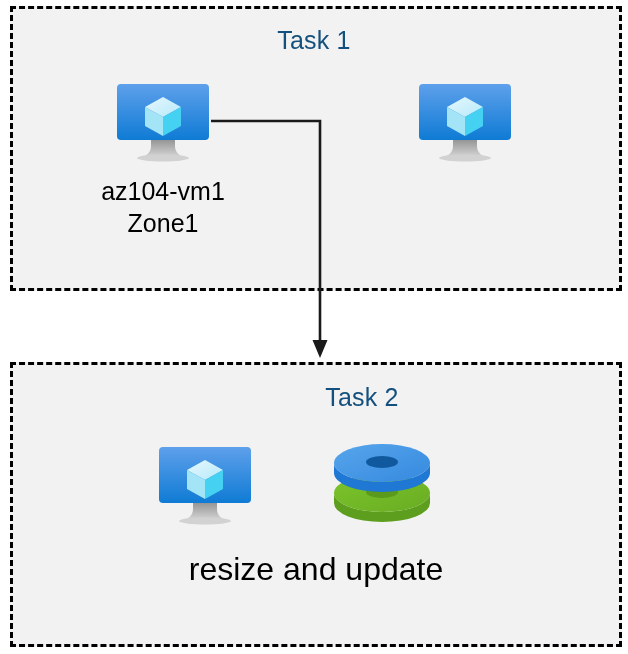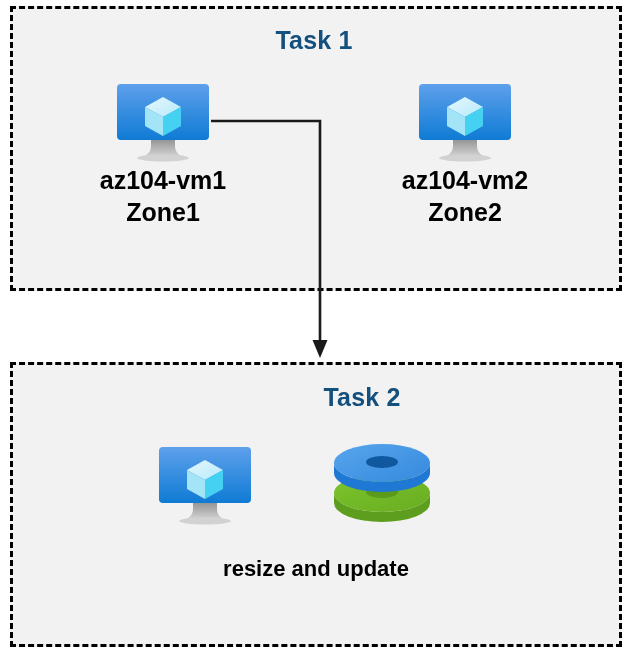--- a/index.html
+++ b/index.html
@@ -13,21 +13,20 @@
     font-family: "Liberation Sans", "DejaVu Sans", sans-serif;
     overflow: hidden;
     position: relative;
   }
 
   #canvas {
     position: absolute;
     left: 0; top: 0;
     width: 628px;
     height: 626px;
-    font-weight: bold;
   }
 
   
   .task-box {
     position: absolute;
     background: #F2F2F2;
     border: 3px dashed #000000;
     box-sizing: border-box;
   }
   #task1-box {
@@ -60,21 +59,21 @@
   
   .node {
     position: absolute;
     text-align: center;
   }
   #vm1-node { left: 58px;  top: 80px;  width: 210px; }
   #vm2-node { left: 360px; top: 80px;  width: 210px; }
   #vm3-node { left: 100px; top: 443px; width: 210px; }
 
   .node-label {
-    margin-top: 2px;
+    margin-top: 13px;
     color: #000000;
     font-size: 25px;
     line-height: 32px;
     white-space: pre-line;
     user-select: none;
   }
 
   
   .vm-icon {
     width: 104px;
@@ -107,21 +106,21 @@
   }
 
   
   #task2-caption {
     position: absolute;
     left: 10px;
     top: 552px;
     width: 612px;
     text-align: center;
     color: #000000;
-    font-size: 22px;
+    font-size: 32px;
     line-height: 34px;
     user-select: none;
   }
 </style>
 </head>
 <body>
 
 <div id="canvas">
 
   <div class="task-box" id="task1-box"></div>
@@ -180,22 +179,20 @@
       </defs>
       <path d="M40 58 h24 v8 c0 7 5 10 12 12 H28 c7 -2 12 -5 12 -12 z" fill="url(#std2)"></path>
       <ellipse cx="52" cy="78" rx="26" ry="3.4" fill="#D2D2D2"></ellipse>
       <rect x="6" y="4" width="92" height="56" rx="4" fill="url(#scr2)"></rect>
       <g>
         <path d="M52 17 L70 27 L52 37 L34 27 Z" fill="url(#cbt2)"></path>
         <path d="M34 27 L52 37 L52 56 L34 46 Z" fill="#A3E4F6"></path>
         <path d="M70 27 L52 37 L52 56 L70 46 Z" fill="#45D2F2"></path>
       </g>
     </svg>
-    <div class="node-label">az104-vm2
-Zone2</div>
   </div>
 
   <div class="node" id="vm3-node">
     <svg class="vm-icon" viewBox="0 0 104 82">
       <defs>
         <linearGradient id="scr3" x1="0" y1="0" x2="0" y2="1">
           <stop offset="0" stop-color="#5EA0EB"></stop>
           <stop offset="1" stop-color="#0F7BD4"></stop>
         </linearGradient>
         <linearGradient id="std3" x1="0" y1="0" x2="0" y2="1">

